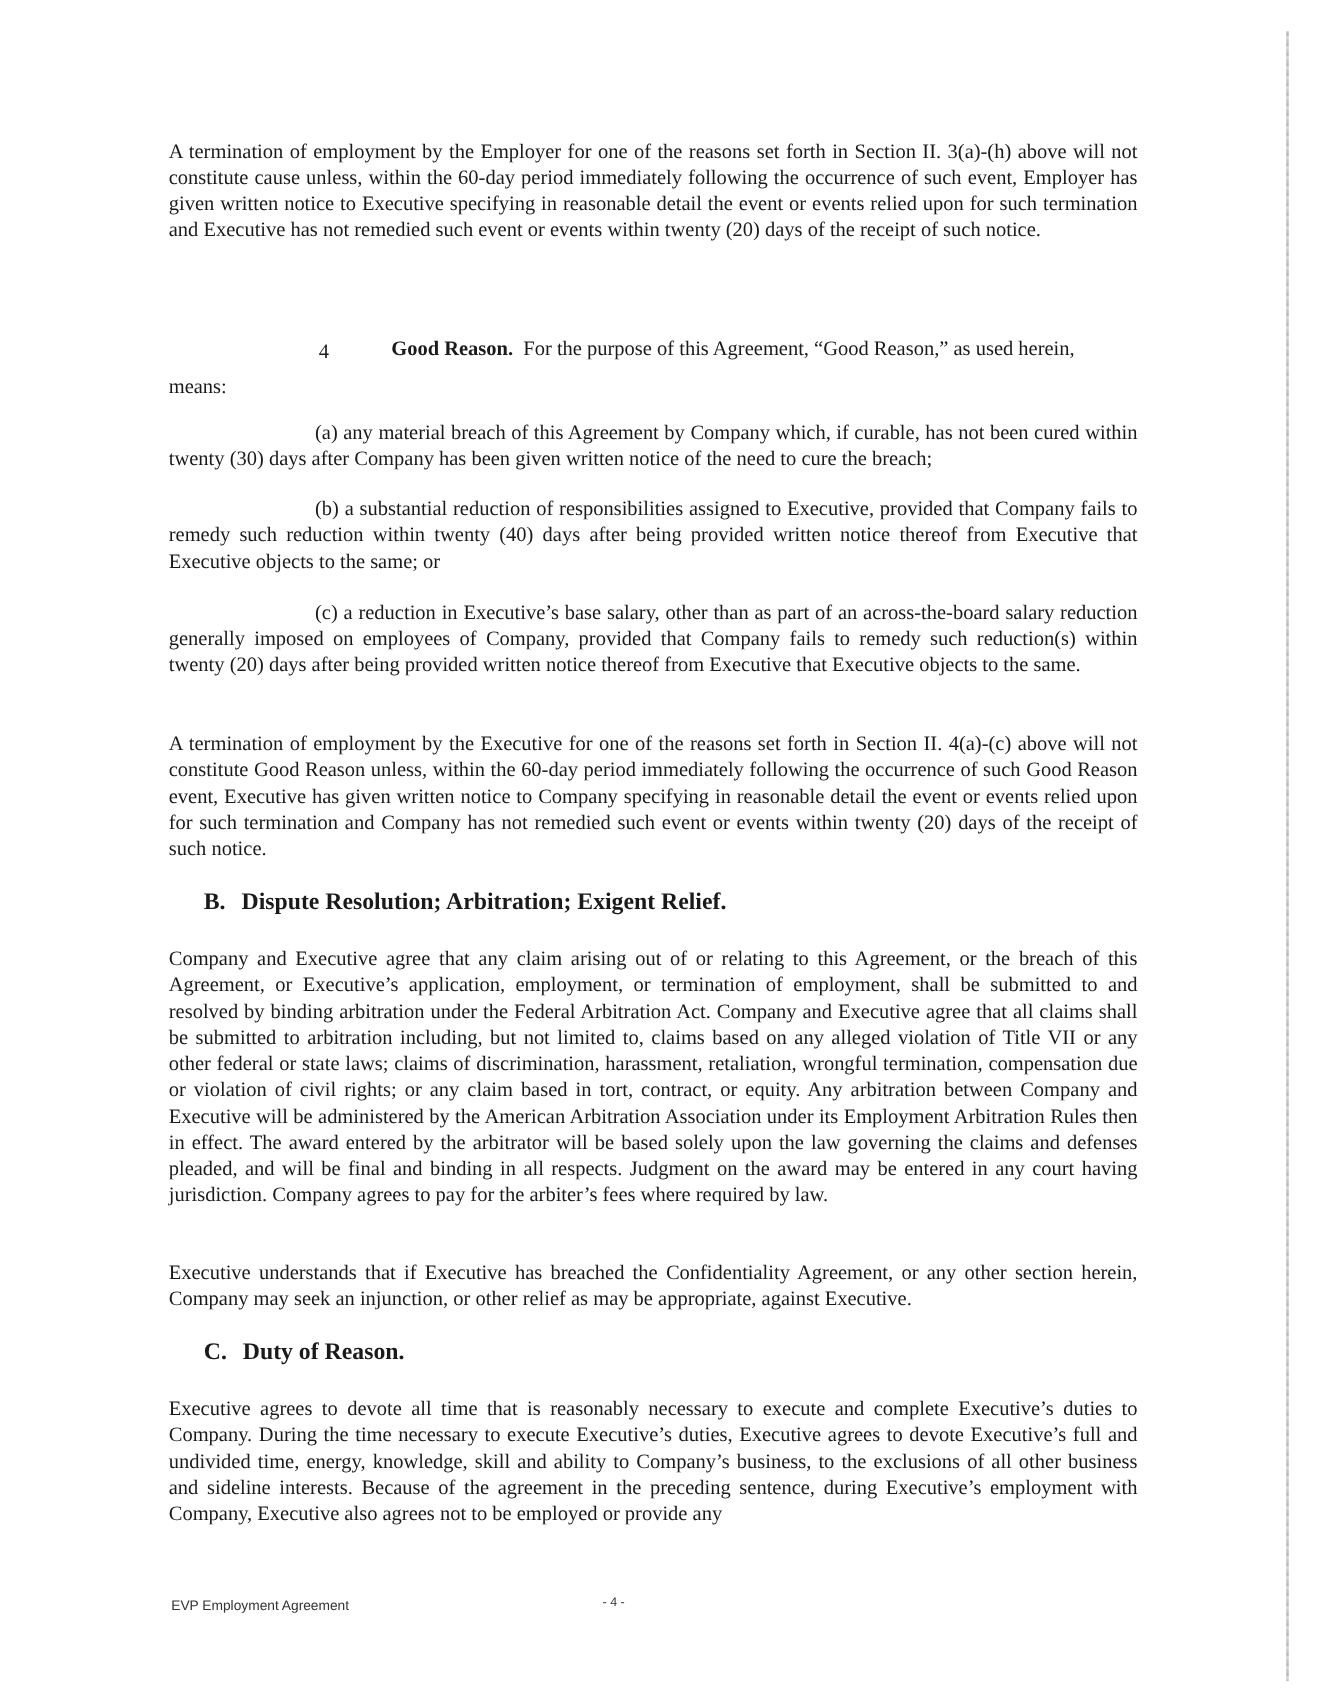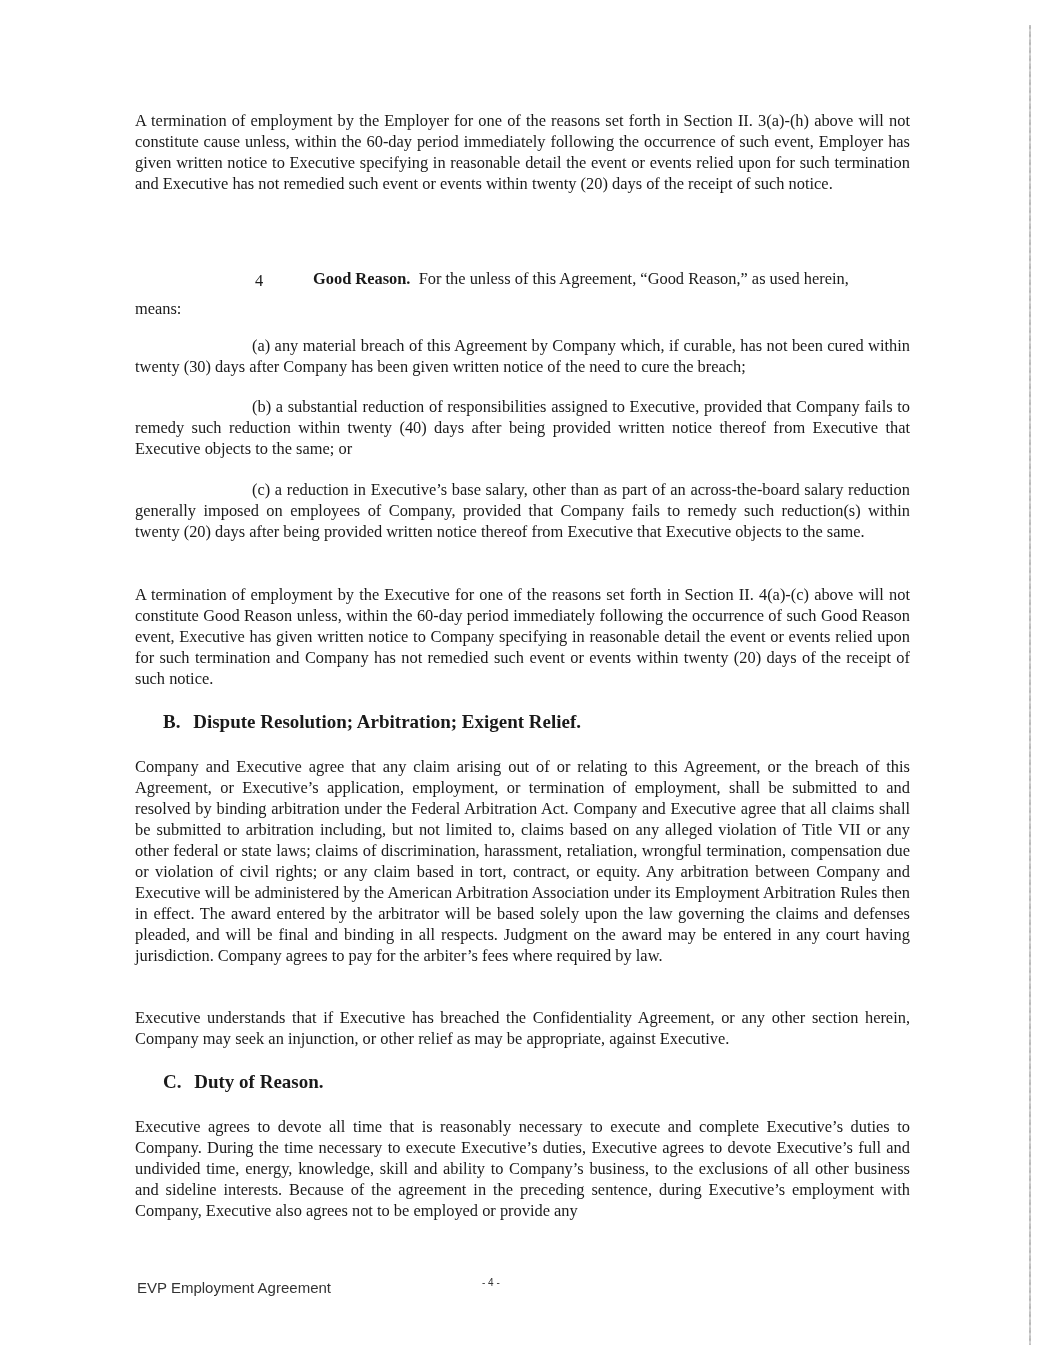--- a/index.html
+++ b/index.html
@@ -17,40 +17,40 @@
   .block { position: absolute; left: 135px; width: 775px; font-size: 16.4px; line-height: 21px; text-align: justify; }
   .indent { text-indent: 117px; }
   .heading-num { position: absolute; left: 255px; top: 271px; font-size: 16.4px; }
   .heading-line { position: absolute; left: 313px; top: 268px; width: 597px; font-size: 16.4px; line-height: 21px; text-align: justify; }
   .means { position: absolute; left: 135px; top: 299px; font-size: 16.4px; }
   .section-heading { position: absolute; left: 163px; font-size: 19px; font-weight: bold; }
   .section-heading .letter { margin-right: 8px; }
   b { font-weight: bold; }
   .footer-left {
     position: absolute; left: 137px; top: 1279px;
-    font-family: "Liberation Sans", "DejaVu Sans", sans-serif; font-size: 15px; color: #333;
+    font-family: "Liberation Sans", "DejaVu Sans", sans-serif; font-size: 11px; color: #333;
   }
   .footer-page {
     position: absolute; left: 482px; top: 1277px;
     font-family: "Liberation Sans", "DejaVu Sans", sans-serif; font-size: 10px; color: #333;
   }
 </style>
 </head>
 <body>
 
 <div class="page">
 
   <div class="binding-edge"></div>
 
   <p class="block" style="top:110px; margin:0;">A termination of employment by the Employer for one of the reasons set forth in Section II. 3(a)-(h) above will not constitute cause unless, within the 60-day period immediately following the occurrence of such event, Employer has given written notice to Executive specifying in reasonable detail the event or events relied upon for such termination and Executive has not remedied such event or events within twenty (20) days of the receipt of such notice.</p>
 
   <span class="heading-num">4</span>
   <div class="heading-line">
     <b>Good Reason.</b>&nbsp;
-    <span>For the unless of this Agreement, “Good Reason,” as used herein,</span>
+    <span>For the purpose of this Agreement, “Good Reason,” as used herein,</span>
   </div>
   <span class="means">means:</span>
 
   <p class="block indent" style="top:335px; margin:0;">(a) any material breach of this Agreement by Company which, if curable, has not been cured within twenty (30) days after Company has been given written notice of the need to cure the breach;</p>
   <p class="block indent" style="top:396px; margin:0;">(b) a substantial reduction of responsibilities assigned to Executive, provided that Company fails to remedy such reduction within twenty (40) days after being provided written notice thereof from Executive that Executive objects to the same; or</p>
   <p class="block indent" style="top:479px; margin:0;">(c) a reduction in Executive’s base salary, other than as part of an across-the-board salary reduction generally imposed on employees of Company, provided that Company fails to remedy such reduction(s) within twenty (20) days after being provided written notice thereof from Executive that Executive objects to the same.</p>
 
   <p class="block" style="top:584px; margin:0;">A termination of employment by the Executive for one of the reasons set forth in Section II. 4(a)-(c) above will not constitute Good Reason unless, within the 60-day period immediately following the occurrence of such Good Reason event, Executive has given written notice to Company specifying in reasonable detail the event or events relied upon for such termination and Company has not remedied such event or events within twenty (20) days of the receipt of such notice.</p>
 
   <div class="section-heading" style="top:711px;">

